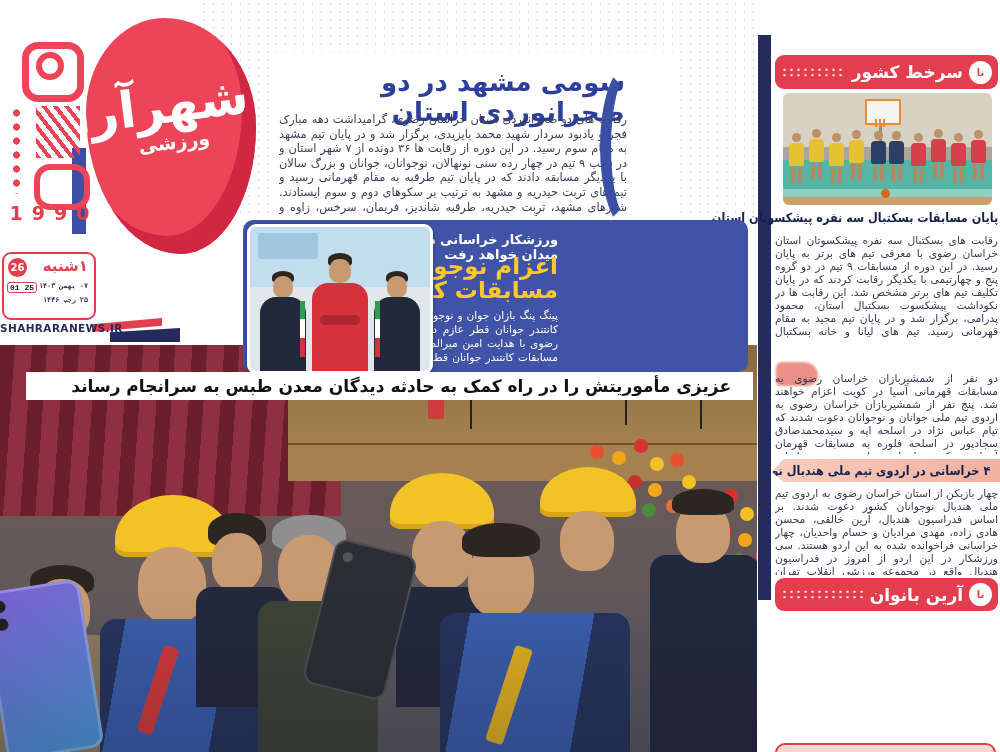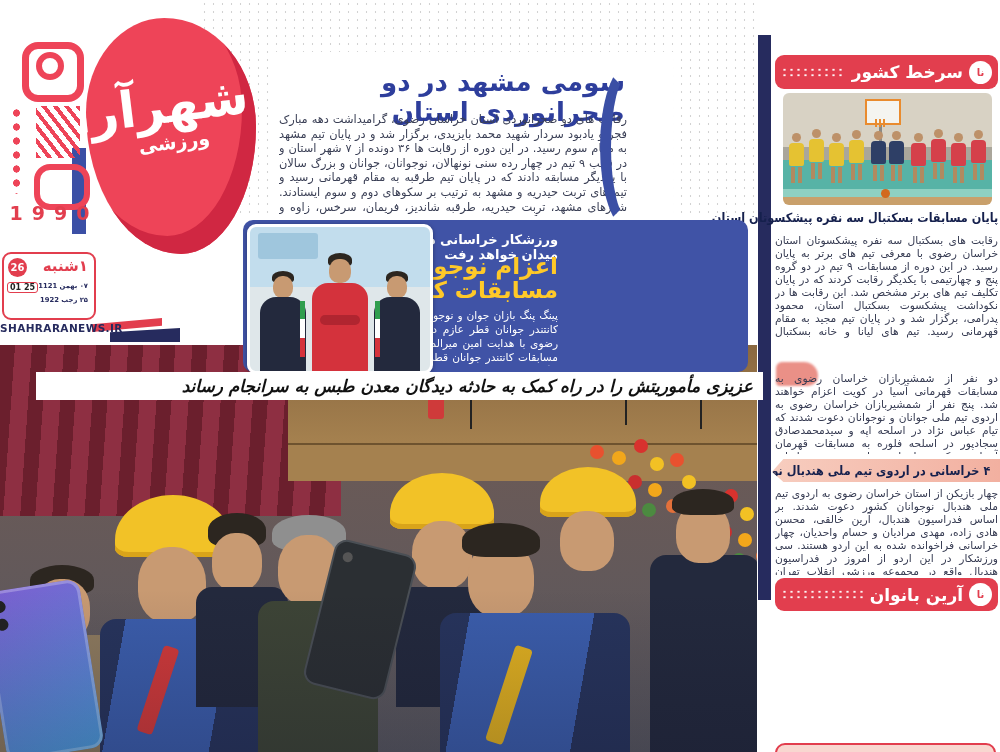--- a/index.html
+++ b/index.html
@@ -1,19 +1,19 @@
 <!DOCTYPE html>
 <html lang="fa" dir="rtl"><head>
 <meta charset="utf-8">
 <style>
   html,body{margin:0;padding:0;background:#ffffff;}
   body{font-family:"DejaVu Sans","Liberation Sans",sans-serif;}
   #page{position:relative;width:1000px;height:752px;background:#fff;overflow:hidden;direction:rtl;}
   .abs{position:absolute;}
-  .nowrap{white-space:nowrap;}
+  .nowrap{white-space:nowrap;font-family:Liberation Mono, monospace;}
   .fitx{display:inline-block;white-space:nowrap;transform:scaleX(.9);transform-origin:right center;}
 
   
   .dotband{background-image:radial-gradient(#d2d2d2 1px,transparent 1.15px);background-size:9px 8px;}
   .card{background:#fff;}
   .h1-blue{color:#2e3e9c;font-weight:bold;font-size:26px;text-align:right;line-height:1.15;}
   .body-main{color:#3a3f55;font-size:11.4px;line-height:14.6px;text-align:justify;text-align-last:center;}
   .bracket{width:36px;height:144px;border:11px solid transparent;border-left:11px solid #3b4fa5;border-radius:50%;}
 
   
@@ -104,22 +104,22 @@
       <div class="abs kufic-ring" style="left:24px;top:122px;width:44px;height:34px;border-width:6px;"></div>
     </div>
     <div class="abs year" style="left:6px;top:202px;width:96px;">1990</div>
     <div class="abs" style="left:92px;top:318px;width:70px;height:14px;background:#e23e4e;clip-path:polygon(0 45%,100% 0,100% 55%,0 100%);"></div>
     <div class="abs" style="left:110px;top:328px;width:70px;height:14px;background:#262b5e;clip-path:polygon(0 30%,100% 0,100% 100%,0 100%);"></div>
 
     <div class="abs datebox" style="left:2px;top:252px;width:90px;height:64px;">
       <div class="abs d-week" style="right:6px;top:3px;">۱شنبه</div>
       <div class="abs d-badge" style="left:4px;top:4px;">26</div>
       <div class="abs d-greg nowrap" style="left:3px;top:28px;">25 01</div>
-      <div class="abs d-small nowrap" style="right:6px;top:28px;">۰۷ بهمن 1121</div>
-      <div class="abs d-small nowrap" style="right:6px;top:42px;">۲۵ رجب 1922</div>
+      <div class="abs d-small nowrap" style="right:6px;top:28px;">۰۷ بهمن ۱۴۰۳</div>
+      <div class="abs d-small nowrap" style="right:6px;top:42px;">۲۵ رجب ۱۴۴۶</div>
     </div>
     <div class="abs site" style="left:0;top:322px;width:94px;text-align:center;direction:ltr;">SHAHRARANEWS.IR</div>
   </div>
 
   <div class="abs card" style="left:243px;top:52px;width:400px;height:166px;z-index:2;margin-left:30px;">
     <div class="h1-blue abs" style="right:48px;top:16px;width:345px;">سومی مشهد در دو صحرانوردی استان</div>
     <div class="body-main abs" style="right:46px;top:60px;width:348px;height:104px;overflow:hidden;">رقابت های دو صحرانوردی استان خراسان رضوی، گرامیداشت دهه مبارک فجر و یادبود سردار شهید محمد بایزیدی، برگزار شد و در پایان تیم مشهد به مقام سوم رسید. در این دوره از رقابت ها ۳۶ دونده از ۷ شهر استان و در قالب ۹ تیم در چهار رده سنی نونهالان، نوجوانان، جوانان و بزرگ سالان با یکدیگر مسابقه دادند که در پایان تیم طرقبه به مقام قهرمانی رسید و تیم های تربت حیدریه و مشهد به ترتیب بر سکوهای دوم و سوم ایستادند. شهرهای مشهد، تربت حیدریه، طرقبه شاندیز، فریمان، سرخس، زاوه و کدکن شرکت کنندگان در این مسابقات بودند و ورزشکاران به ترتیب مسیرهای دو، سه، چهار و پنج کیلومتر را دویدند.</div>
   </div>
   <div class="abs bracket" style="left:600px;top:64px;z-index:3;"></div>
 
@@ -209,21 +209,21 @@
     <div class="abs phone" style="left:-6px;top:240px;width:98px;height:170px;background:linear-gradient(160deg,#7b5fd0,#4a9ad8);transform:rotate(-9deg);box-shadow:inset 0 0 0 3px rgba(255,255,255,.25);">
       <div class="abs" style="left:10px;top:10px;width:12px;height:12px;border-radius:50%;background:#222;"></div>
       <div class="abs" style="left:10px;top:28px;width:12px;height:12px;border-radius:50%;background:#222;"></div>
     </div>
     <div class="abs phone" style="left:318px;top:200px;width:80px;height:145px;background:#2b2f33;transform:rotate(14deg);border:2px solid #4a4f55;">
       <div class="abs" style="left:8px;top:10px;width:10px;height:10px;border-radius:50%;background:#555;"></div>
     </div>
     <div class="abs" style="left:0;top:0;width:100%;height:100%;background:linear-gradient(180deg,transparent 60%,rgba(15,15,35,.22));"></div>
   </div>
 
-  <div class="abs strip-white" style="left:36px;top:372px;width:727px;height:28px;padding-right:10px;box-sizing:border-box;z-index:4;font-style:italic;">
+  <div class="abs strip-white" style="left:26px;top:372px;width:727px;height:28px;padding-right:22px;box-sizing:border-box;z-index:4;">
     <span>عزیزی مأموریتش را در راه کمک به حادثه دیدگان معدن طبس به سرانجام رساند</span>
   </div>
 
   <div class="abs navybar" style="left:758px;top:35px;width:13px;height:565px;"></div>
 
   <div class="abs redhdr" style="left:775px;top:55px;width:223px;height:34px;box-sizing:border-box;">
     <span class="hdr-glyph">نا</span>
     <span class="hdr-title">سرخط کشور</span>
     <span class="hdr-dots"></span>
   </div>

